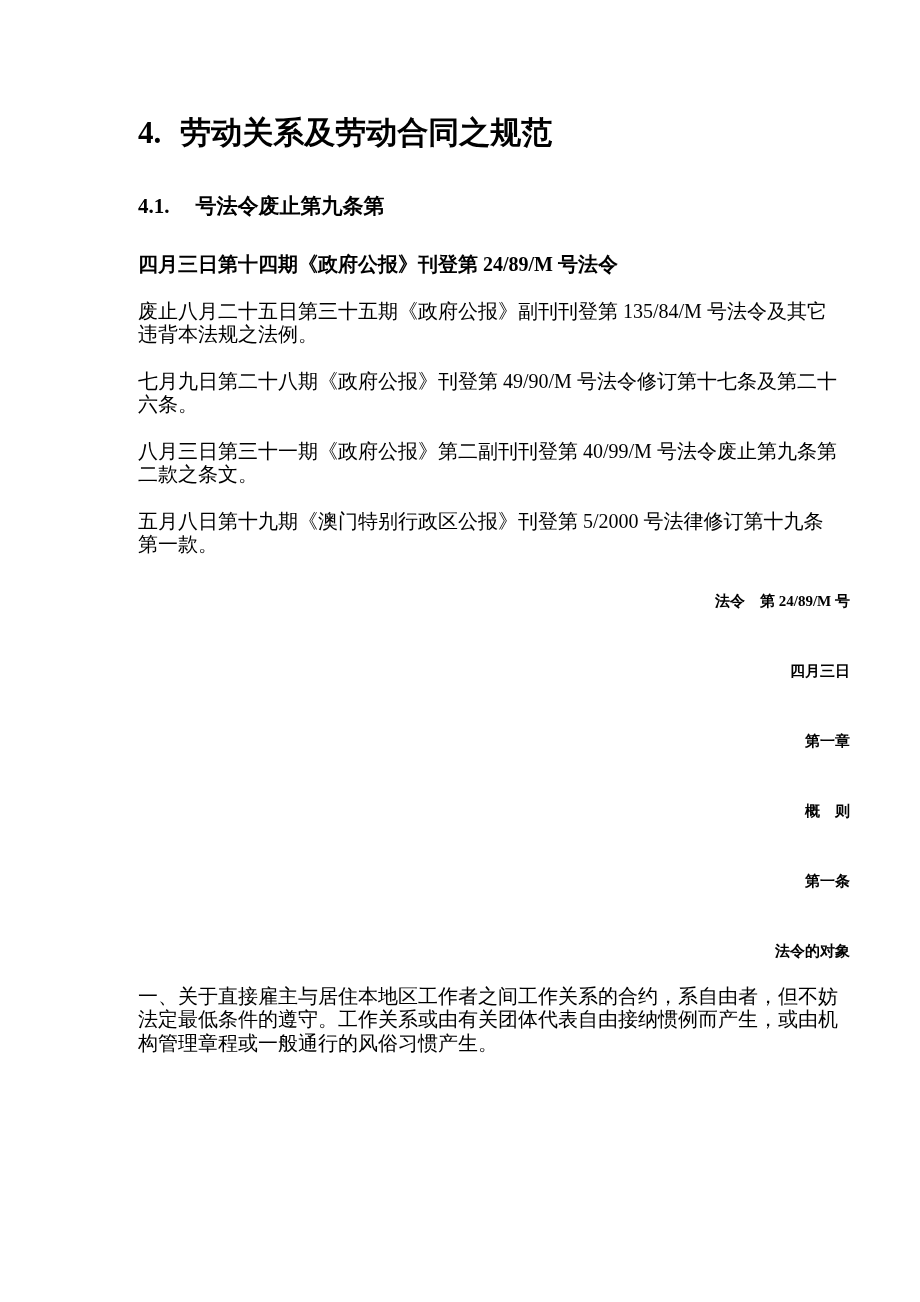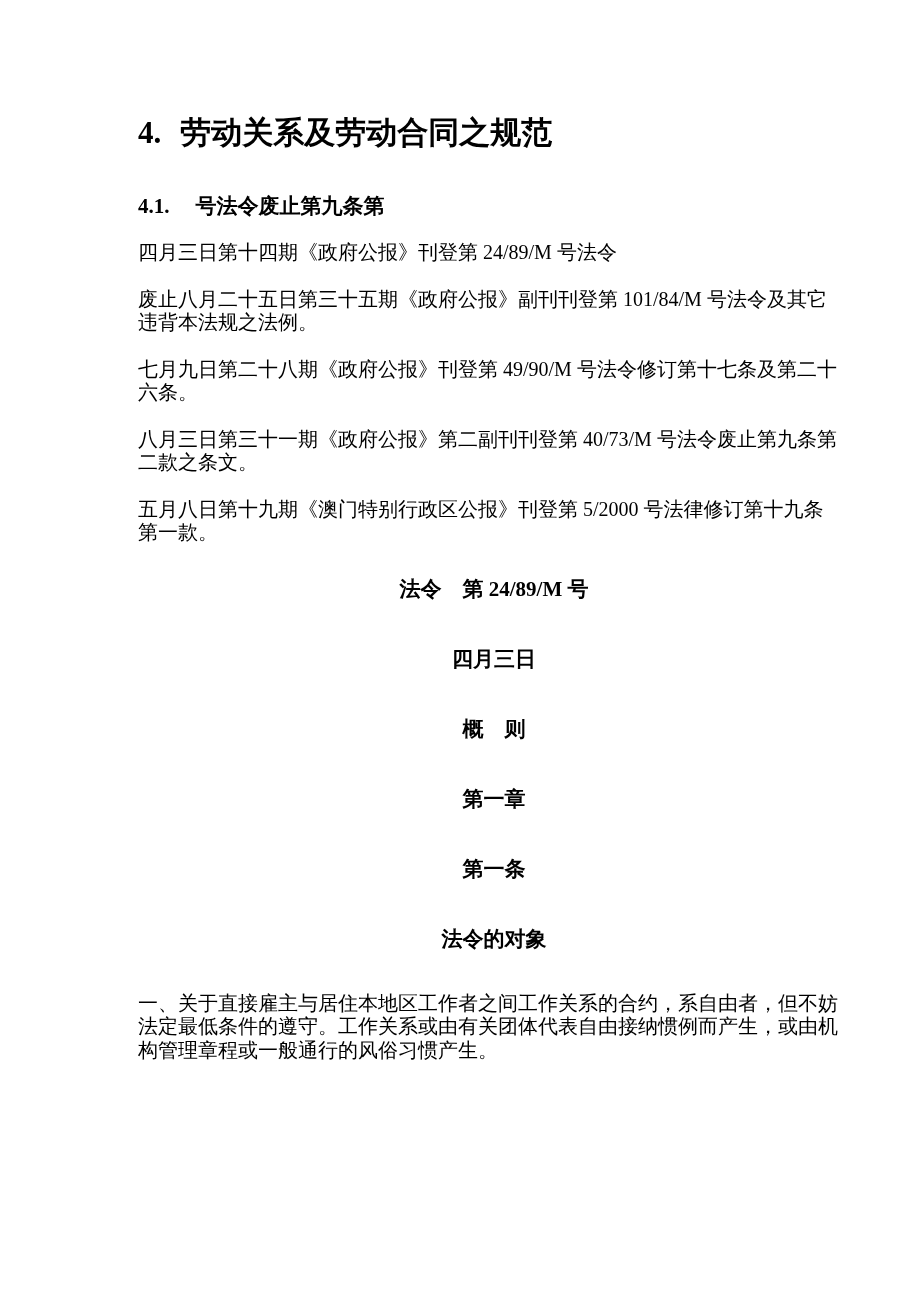--- a/index.html
+++ b/index.html
@@ -40,65 +40,66 @@
     margin-right: 26px;
   }
   .body-par {
     font-size: 20px;
     line-height: 23.5px;
     margin: 23px 0 0 0;
     white-space: pre-line;
     text-align: justify;
   }
   .first-par {
-    margin-top: 22px;
+    margin-top: 34px;
+    font-weight: bold;
   }
   .centered {
-    font-size: 21px;
+    font-size: 15px;
     line-height: 24px;
     font-weight: bold;
-    text-align: center;
+    text-align: right;
     margin: 46px 0 0 0;
     white-space: pre-line;
   }
   .centered-first {
     margin-top: 32px;
   }
   .article-par {
-    margin-top: 41px;
+    margin-top: 22px;
   }
 </style>
 </head>
 <body>
 
 <div class="page">
   <div class="content">
 
     <div class="h1">
       <span class="h1-num">4.</span><span>劳动关系及劳动合同之规范</span>
     </div>
 
     <div class="h2">
       <span class="h2-num">4.1.</span><span>号法令废止第九条第</span>
     </div>
 
     <p class="body-par first-par">四月三日第十四期《政府公报》刊登第 24/89/M 号法令</p>
-    <p class="body-par">废止八月二十五日第三十五期《政府公报》副刊刊登第 101/84/M 号法令及其它
+    <p class="body-par">废止八月二十五日第三十五期《政府公报》副刊刊登第 135/84/M 号法令及其它
 违背本法规之法例。</p>
     <p class="body-par">七月九日第二十八期《政府公报》刊登第 49/90/M 号法令修订第十七条及第二十
 六条。</p>
-    <p class="body-par">八月三日第三十一期《政府公报》第二副刊刊登第 40/73/M 号法令废止第九条第
+    <p class="body-par">八月三日第三十一期《政府公报》第二副刊刊登第 40/99/M 号法令废止第九条第
 二款之条文。</p>
     <p class="body-par">五月八日第十九期《澳门特别行政区公报》刊登第 5/2000 号法律修订第十九条
 第一款。</p>
 
     <div class="centered centered-first">法令　第 24/89/M 号</div>
     <div class="centered">四月三日</div>
+    <div class="centered">第一章</div>
     <div class="centered">概　则</div>
-    <div class="centered">第一章</div>
     <div class="centered">第一条</div>
     <div class="centered">法令的对象</div>
 
     <p class="body-par article-par">一、关于直接雇主与居住本地区工作者之间工作关系的合约，系自由者，但不妨
 法定最低条件的遵守。工作关系或由有关团体代表自由接纳惯例而产生，或由机
 构管理章程或一般通行的风俗习惯产生。</p>
 
   </div>
 </div>
 

